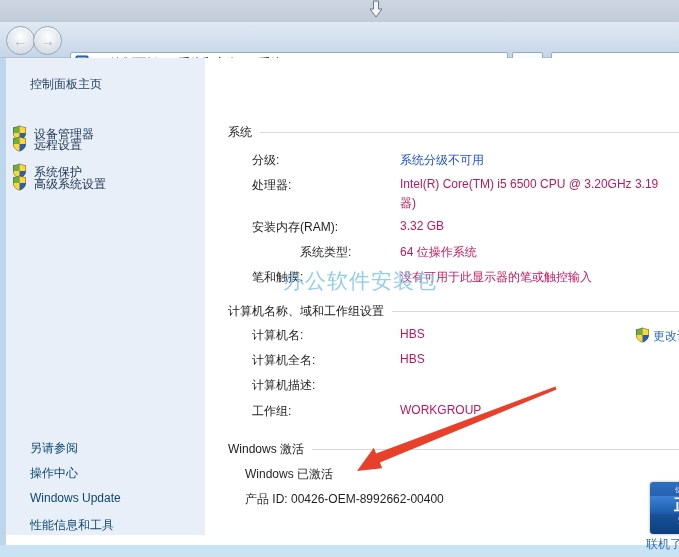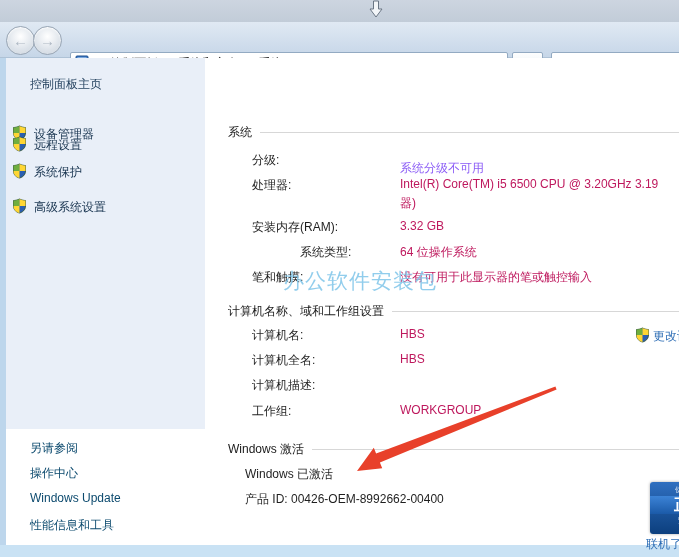--- a/index.html
+++ b/index.html
@@ -45,40 +45,40 @@
     position:absolute; left:551px; top:30px; width:140px; height:23px;
     background:#fff; border:1px solid #93aac2; border-radius:2px;
     font-family:"Liberation Sans","DejaVu Sans",sans-serif;
     font-size:12px; padding:0 6px; color:#333;
   }
   .searchbox::placeholder { color:#8a909a; font-style:italic; opacity:1; }
   
   .leftedge { position:absolute; left:0; top:58px; width:6px; height:487px; background:#bdd6ec; }
   .bottomedge { position:absolute; left:0; top:545px; width:679px; height:12px; background:#c9e2f4; }
   .sidebar {
-    position:absolute; left:6px; top:58px; width:199px; height:371px;
+    position:absolute; left:6px; top:58px; width:199px; height:477px;
     background:#e9eff8;
     padding-left:12px;
   }
   .main { position:absolute; left:205px; top:58px; width:474px; height:487px; background:#fff; }
   
   .side-home { position:absolute; left:24px; top:18px; color:#1e3c5a; cursor:pointer; }
   .side-task { position:absolute; left:6px; display:flex; align-items:center; color:#16324e; cursor:pointer; }
   .side-task .shield { margin-right:7px; }
   .side-seealso-hd { position:absolute; left:24px; color:#0c4a6e; }
   .side-link { position:absolute; left:24px; color:#0c4a6e; cursor:pointer; }
   
   .section-hd { position:absolute; color:#1a1a1a; white-space:nowrap; }
   .section-hd::after {
     content:""; display:inline-block; vertical-align:middle;
     height:1px; background:#d7d7d7; width:600px; margin-left:8px;
   }
   .row-label { position:absolute; left:47px; color:#1f1f1f; white-space:nowrap; }
   .row-value { position:absolute; left:195px; color:#be185d; white-space:nowrap; }
-  .link { color:#8b5cf6; cursor:pointer;margin-top:8px; }
+  .link { color:#1d4ed8; cursor:pointer; }
   .watermark {
     position:absolute; left:78px; top:209px; font-size:21px; letter-spacing:1px;
     color:rgba(126,196,233,0.85); white-space:nowrap; pointer-events:none;
   }
   .change-link {
     position:absolute; left:430px; top:269px; display:flex; align-items:center;
     color:#2d6db5; cursor:pointer; white-space:nowrap;
   }
   .change-link .shield { margin-right:3px; }
   
@@ -172,21 +172,21 @@
       <svg width="15" height="16" viewBox="0 0 15 16">
         <path d="M7.5 1 C5 2.2 3 2.5 1.5 2.5 L1.5 8 C1.5 12 4.5 14.3 7.5 15 C10.5 14.3 13.5 12 13.5 8 L13.5 2.5 C12 2.5 10 2.2 7.5 1 Z" fill="#2b5fb0" stroke="#2a4a20" stroke-width="0.8"></path>
         <path d="M7.5 1 C5 2.2 3 2.5 1.5 2.5 L1.5 8 L7.5 8 Z" fill="#6fae3e"></path>
         <path d="M13.5 2.5 C12 2.5 10 2.2 7.5 1 L7.5 8 L13.5 8 Z" fill="#ffd633"></path>
         <path d="M1.5 8 C1.5 12 4.5 14.3 7.5 15 L7.5 8 Z" fill="#ffd633"></path>
       </svg>
     </span>
     <span>系统保护</span>
   </div>
 
-  <div class="side-task" style="top:140px;">
+  <div class="side-task" style="top:117px;">
     <span class="shield">
       <svg width="15" height="16" viewBox="0 0 15 16">
         <path d="M7.5 1 C5 2.2 3 2.5 1.5 2.5 L1.5 8 C1.5 12 4.5 14.3 7.5 15 C10.5 14.3 13.5 12 13.5 8 L13.5 2.5 C12 2.5 10 2.2 7.5 1 Z" fill="#2b5fb0" stroke="#2a4a20" stroke-width="0.8"></path>
         <path d="M7.5 1 C5 2.2 3 2.5 1.5 2.5 L1.5 8 L7.5 8 Z" fill="#6fae3e"></path>
         <path d="M13.5 2.5 C12 2.5 10 2.2 7.5 1 L7.5 8 L13.5 8 Z" fill="#ffd633"></path>
         <path d="M1.5 8 C1.5 12 4.5 14.3 7.5 15 L7.5 8 Z" fill="#ffd633"></path>
       </svg>
     </span>
     <span>高级系统设置</span>
   </div>

